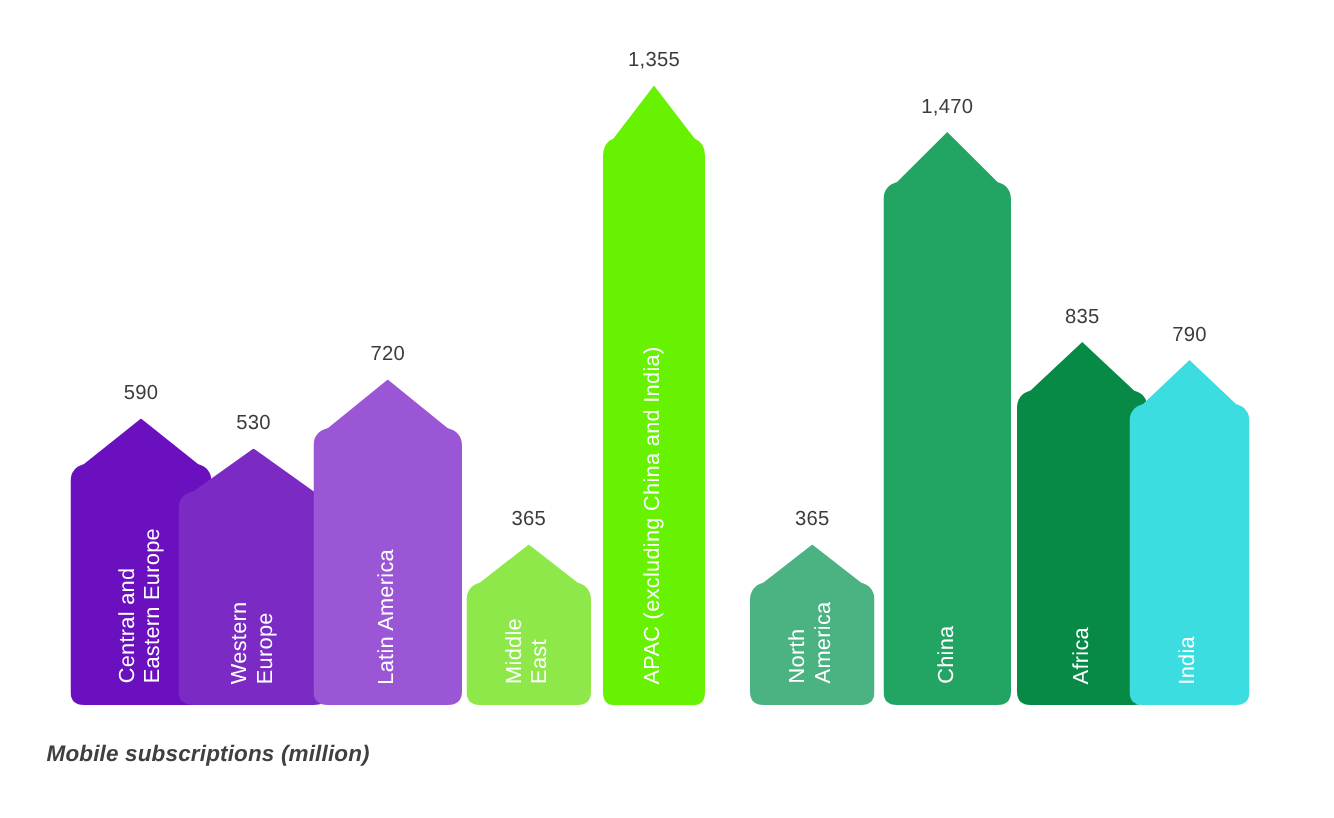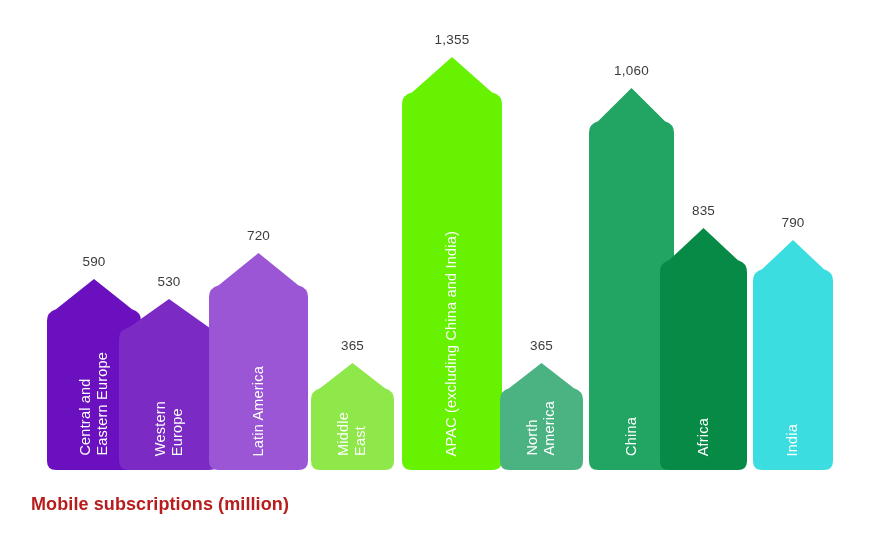--- a/index.html
+++ b/index.html
@@ -23,22 +23,23 @@
     display:flex;align-items:flex-end;justify-content:center;
     pointer-events:none;
   }
   .bar-label{
     writing-mode:vertical-rl;transform:rotate(180deg);
     color:#ffffff;font-size:14.5px;line-height:1.18;
     text-align:left;white-space:pre-line;letter-spacing:.2px;
   }
   .caption{
     position:absolute;left:31px;top:494px;
-    font-size:18px;font-weight:bold;color:#b91c1c;
+    font-size:15px;font-weight:bold;color:#404040;
     letter-spacing:.1px;
+    font-style:italic;
   }
 </style>
 </head>
 <body>
 
 <div id="chart-root">
   <div class="plot" id="plot-area">
       <div class="bar-group" style="left: 47px; width: 94px; height: 191px; bottom: 75px;">
         <div class="bar-value" style="top: -25px;">590</div>
         <div class="bar-shape" style="height: 191px;">
@@ -79,21 +80,21 @@
         <div class="bar-shape" style="height: 107px;">
           <svg viewBox="0 0 83 107" preserveAspectRatio="none">
             <path d="M 41.5 0 L 74 25.3 Q 83 28 83 37 L 83 98 Q 83 107 74 107 L 9 107 Q 0 107 0 98 L 0 37 Q 0 28 9 25.3 Z" fill="#8EE84A"></path>
           </svg>
         </div>
         <div class="bar-label-wrap" style="bottom: 14px; top: 34px;">
           <div class="bar-label">Middle
 East</div>
         </div>
       </div>
-      <div class="bar-group" style="left: 402px; width: 100px; height: 413px; bottom: 75px;">
+      <div class="bar-group" style="left: 402px; width: 68px; height: 413px; bottom: 75px;">
         <div class="bar-value" style="top: -25px;">1,355</div>
         <div class="bar-shape" style="height: 413px;">
           <svg viewBox="0 0 88 413" preserveAspectRatio="none">
             <path d="M 44 0 L 79 35.3 Q 88 38 88 47 L 88 404 Q 88 413 79 413 L 9 413 Q 0 413 0 404 L 0 47 Q 0 38 9 35.3 Z" fill="#66F200"></path>
           </svg>
         </div>
         <div class="bar-label-wrap" style="bottom: 14px; top: 44px;">
           <div class="bar-label">APAC (excluding China and India)</div>
         </div>
       </div>
@@ -103,31 +104,31 @@
           <svg viewBox="0 0 83 107" preserveAspectRatio="none">
             <path d="M 41.5 0 L 74 25.3 Q 83 28 83 37 L 83 98 Q 83 107 74 107 L 9 107 Q 0 107 0 98 L 0 37 Q 0 28 9 25.3 Z" fill="#4BB382"></path>
           </svg>
         </div>
         <div class="bar-label-wrap" style="bottom: 14px; top: 34px;">
           <div class="bar-label">North
 America</div>
         </div>
       </div>
       <div class="bar-group" style="left: 589px; width: 85px; height: 382px; bottom: 75px;">
-        <div class="bar-value" style="top: -25px;">1,060</div>
+        <div class="bar-value" style="top: -25px;">1,470</div>
         <div class="bar-shape" style="height: 382px;">
           <svg viewBox="0 0 85 382" preserveAspectRatio="none">
             <path d="M 42.5 0 L 76 33.3 Q 85 36 85 45 L 85 373 Q 85 382 76 382 L 9 382 Q 0 382 0 373 L 0 45 Q 0 36 9 33.3 Z" fill="#22A463"></path>
           </svg>
         </div>
         <div class="bar-label-wrap" style="bottom: 14px; top: 42px;">
           <div class="bar-label">China</div>
         </div>
       </div>
-      <div class="bar-group" style="left: 660px; width: 87px; height: 242px; bottom: 75px;">
+      <div class="bar-group" style="left: 678px; width: 87px; height: 242px; bottom: 75px;">
         <div class="bar-value" style="top: -25px;">835</div>
         <div class="bar-shape" style="height: 242px;">
           <svg viewBox="0 0 87 242" preserveAspectRatio="none">
             <path d="M 43.5 0 L 78 32.3 Q 87 35 87 44 L 87 233 Q 87 242 78 242 L 9 242 Q 0 242 0 233 L 0 44 Q 0 35 9 32.3 Z" fill="#068A46"></path>
           </svg>
         </div>
         <div class="bar-label-wrap" style="bottom: 14px; top: 41px;">
           <div class="bar-label">Africa</div>
         </div>
       </div>

